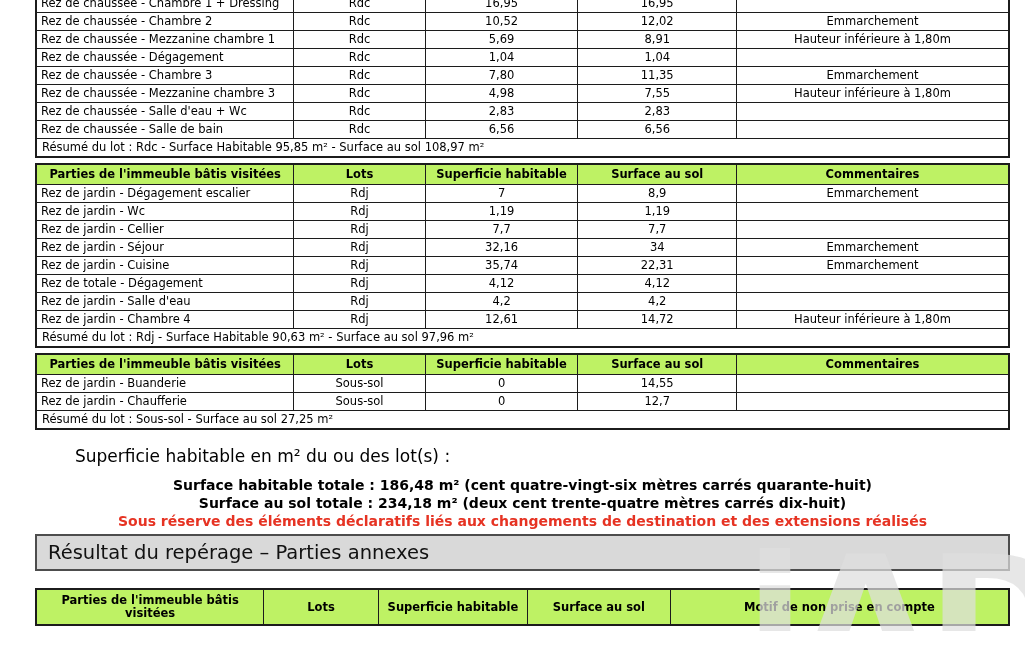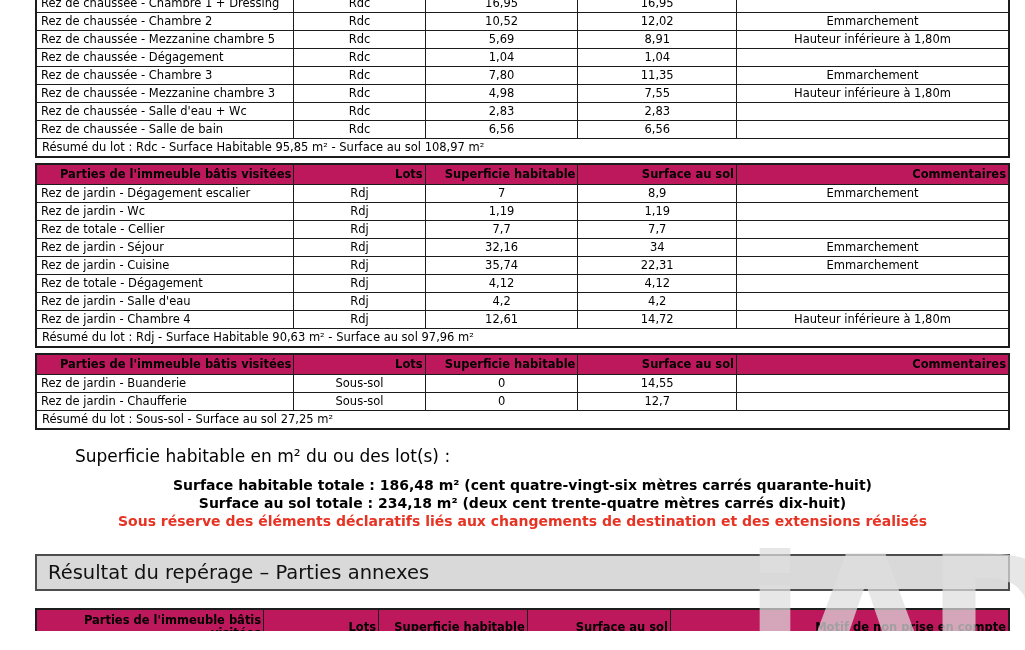--- a/index.html
+++ b/index.html
@@ -13,42 +13,42 @@
 
   table.t {
     border-collapse:collapse; width:100%; table-layout:fixed;
     border:2px solid #1c1c1c; margin-bottom:5px;
   }
   .t td, .t th {
     border:1px solid #1c1c1c; font-size:11.5px; line-height:13px;
     padding:2px 4px; text-align:center; overflow:hidden;
   }
   .t td { white-space:nowrap; }
-  .t th { background:#be185d; font-weight:bold; padding:3px 2px; white-space:nowrap;text-align:right; }
+  .t th { background:#bef264; font-weight:bold; padding:3px 2px; white-space:nowrap; }
   .t td.left { text-align:left; }
   .t tr.resume td { text-align:left; padding-left:5px;margin-top:46px; }
   .cut-top { margin-top:-7px; }
 
   
   .cg1 col:nth-child(1){width:26.5%} .cg1 col:nth-child(2){width:13.5%}
   .cg1 col:nth-child(3){width:15.7%} .cg1 col:nth-child(4){width:16.3%}
   .cg1 col:nth-child(5){width:28%}
   
   .cg2 col:nth-child(1){width:23.4%} .cg2 col:nth-child(2){width:11.8%}
   .cg2 col:nth-child(3){width:15.3%} .cg2 col:nth-child(4){width:14.7%}
   .cg2 col:nth-child(5){width:34.8%}
   .t4 { margin-top:17px; }
   .t4 th { white-space:normal; padding:4px 2px; }
 
   .intro { margin:16px 0 10px 40px; font-size:17px; }
   .tot { text-align:center; font-weight:bold; font-size:14px; line-height:18px; }
   .warn { color:#e63323; }
 
   .section-box {
-    margin-top:24px; height:37px; background:#d9d9d9;
+    margin-top:4px; height:37px; background:#d9d9d9;
     border:2px solid #4d4d4d; display:flex; align-items:center;
     padding-left:11px; font-size:19.5px; color:#111;
   }
 
   .watermark {
     position:absolute; left:745px; top:533px;
     font-size:175px; font-weight:bold; line-height:1;
     letter-spacing:-7px; color:rgba(222,222,222,0.72);
     z-index:5; pointer-events:none; user-select:none;
   }
@@ -76,21 +76,21 @@
             <td></td>
           </tr>
           <tr>
             <td class="left">Rez de chaussée - Chambre 2</td>
             <td>Rdc</td>
             <td>10,52</td>
             <td>12,02</td>
             <td>Emmarchement</td>
           </tr>
           <tr>
-            <td class="left">Rez de chaussée - Mezzanine chambre 5</td>
+            <td class="left">Rez de chaussée - Mezzanine chambre 1</td>
             <td>Rdc</td>
             <td>5,69</td>
             <td>8,91</td>
             <td>Hauteur inférieure à 1,80m</td>
           </tr>
           <tr>
             <td class="left">Rez de chaussée - Dégagement</td>
             <td>Rdc</td>
             <td>1,04</td>
             <td>1,04</td>
@@ -158,21 +158,21 @@
             <td>Emmarchement</td>
           </tr>
           <tr>
             <td class="left">Rez de jardin - Wc</td>
             <td>Rdj</td>
             <td>1,19</td>
             <td>1,19</td>
             <td></td>
           </tr>
           <tr>
-            <td class="left">Rez de totale - Cellier</td>
+            <td class="left">Rez de jardin - Cellier</td>
             <td>Rdj</td>
             <td>7,7</td>
             <td>7,7</td>
             <td></td>
           </tr>
           <tr>
             <td class="left">Rez de jardin - Séjour</td>
             <td>Rdj</td>
             <td>32,16</td>
             <td>34</td>

